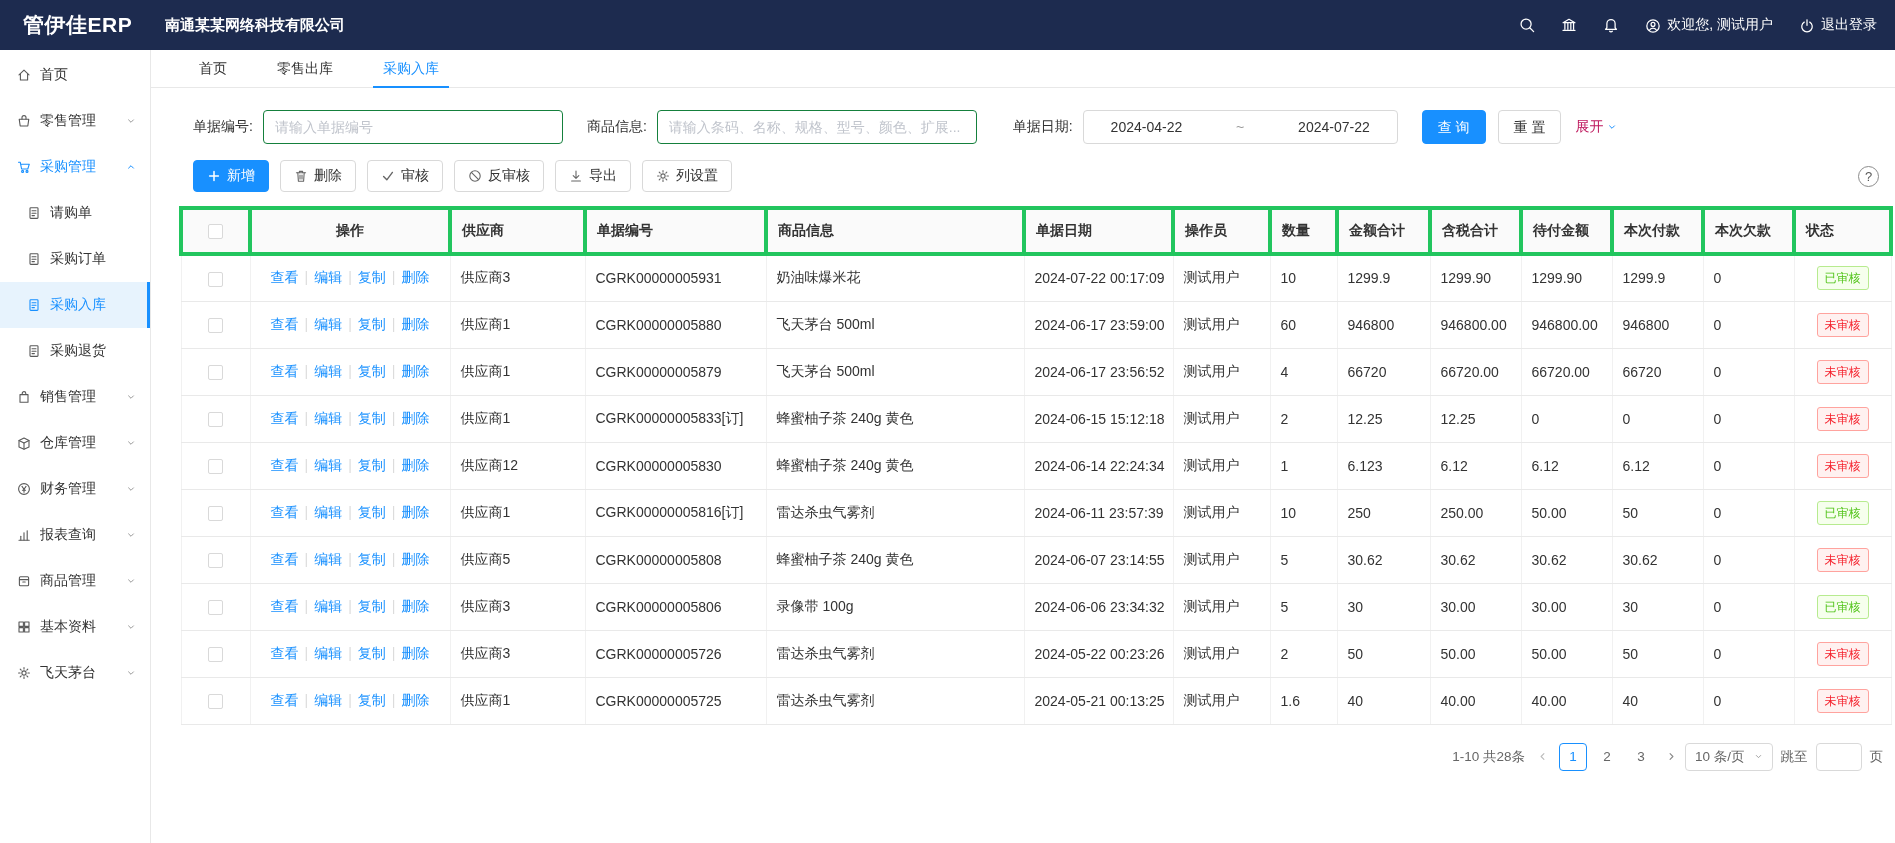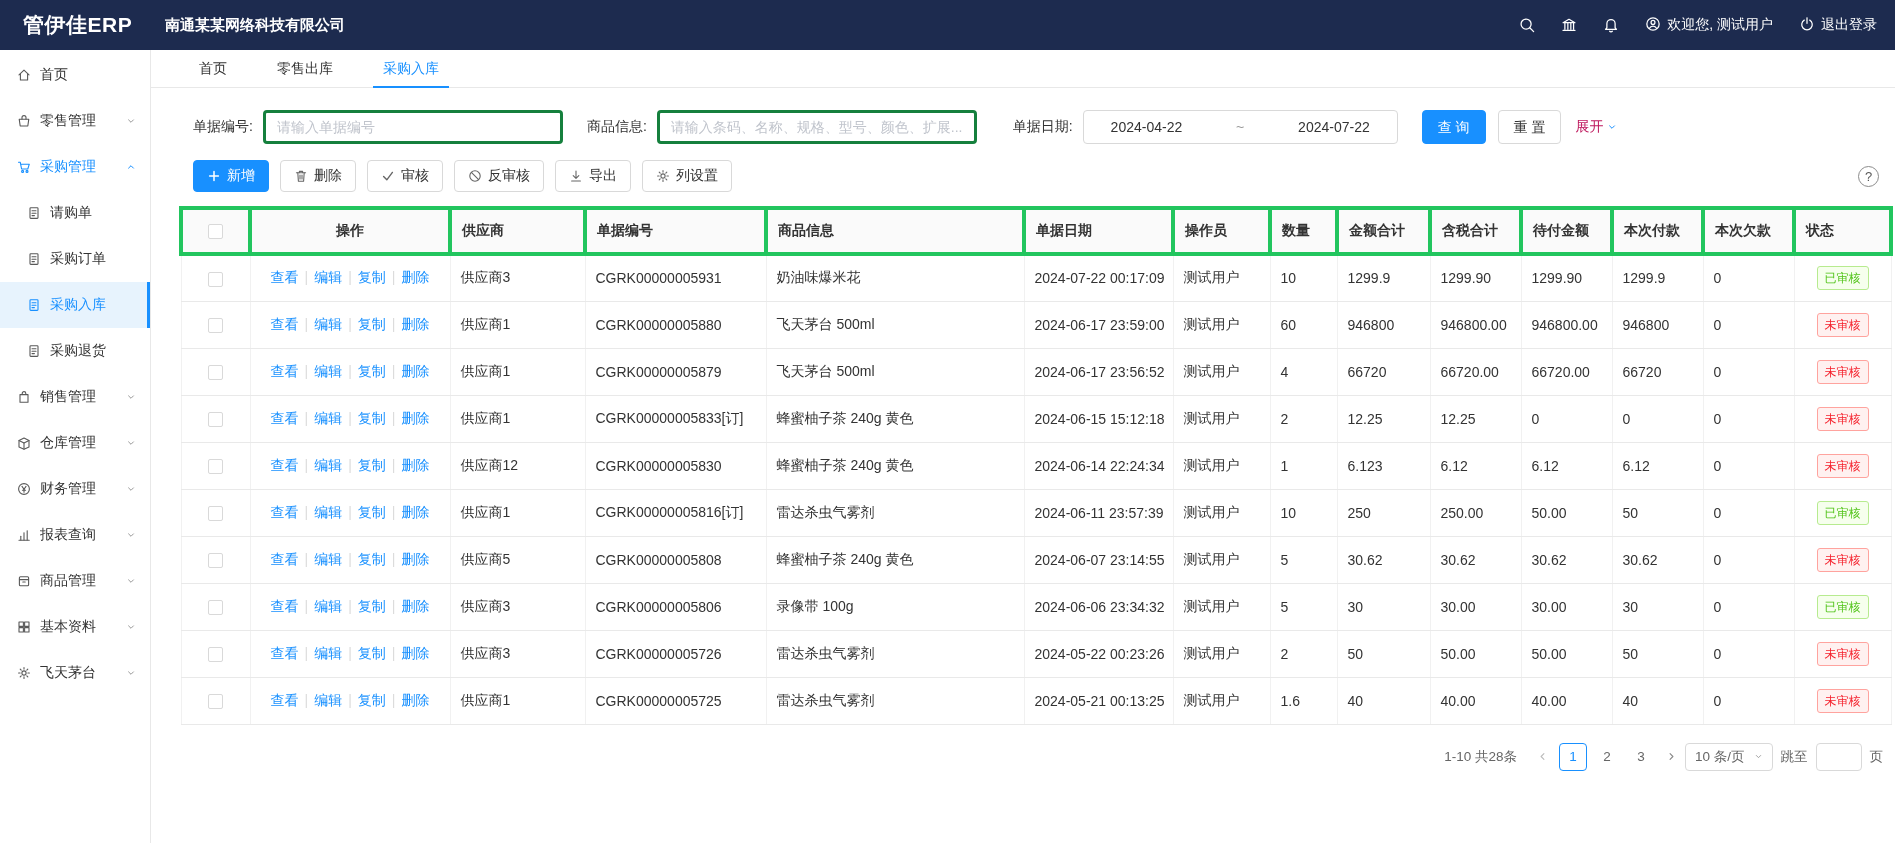--- a/index.html
+++ b/index.html
@@ -5,21 +5,21 @@
   *{box-sizing:border-box;margin:0;padding:0}
   html,body{width:1895px;height:843px}
   body{font-family:"Liberation Sans","DejaVu Sans",sans-serif;font-size:14px;color:#333;background:#fff;overflow:hidden}
   .app{display:flex;flex-direction:column;height:100%}
 
   
   .topbar{height:50px;background:#1d2b4f;color:#fff;display:flex;align-items:center;flex-shrink:0}
   .logo{width:151px;padding-left:23px;font-size:21px;font-weight:bold;letter-spacing:.5px;cursor:pointer;flex-shrink:0}
   .company{font-size:15px;font-weight:bold;margin-left:14px}
   .topbar-right{margin-left:auto;display:flex;align-items:center;gap:26px;padding-right:18px;font-size:14px}
-  .tb-item{display:inline-flex;align-items:flex-start;gap:6px;cursor:pointer;white-space:nowrap}
+  .tb-item{display:inline-flex;align-items:flex-end;gap:6px;cursor:pointer;white-space:nowrap}
   .icn{display:inline-flex;align-items:center;justify-content:center}
   .icn svg{width:14px;height:14px;display:block}
   .topbar .icn svg{width:16px;height:16px}
   .tb-icon{cursor:pointer}
 
   
   .body-row{display:flex;flex:1;min-height:0}
   .sidebar{width:151px;border-right:1px solid #e8e8e8;flex-shrink:0;padding-top:2px;background:#fff}
   .main{flex:1;display:flex;flex-direction:column;min-width:0}
 
@@ -40,21 +40,21 @@
   .tabbar{height:38px;border-bottom:1px solid #e8e8e8;display:flex;align-items:stretch;padding-left:26px;flex-shrink:0;background:#fff}
   .tab{padding:0 22px;display:flex;align-items:center;font-size:14px;color:#333;cursor:pointer;position:relative;margin-right:6px}
   .tab.active{color:#1890ff}
   .tab.active::after{content:"";position:absolute;left:12px;right:12px;bottom:-1px;height:2px;background:#1890ff}
 
   
   .content{flex:1;padding:0 6px 0 28px;overflow:hidden}
 
   .filters{display:flex;align-items:center;padding-top:22px;padding-left:14px;font-size:14px}
   .flabel{margin-right:10px;color:#333;white-space:nowrap}
-  .finput{height:34px;border:3px solid #15803d;border-radius:4px;padding:0 11px;font-size:14px;color:#333;outline:none;font-family:inherit;background:#fff}
+  .finput{height:34px;border:1px solid #15803d;border-radius:4px;padding:0 11px;font-size:14px;color:#333;outline:none;font-family:inherit;background:#fff}
   .finput::placeholder{color:#c0c4cc}
   .bill-no{width:300px;margin-right:24px}
   .goods{width:320px;margin-right:36px}
   .date-range{width:315px;height:34px;border:1px solid #d9d9d9;border-radius:4px;display:flex;align-items:center;justify-content:space-around;margin-right:24px;color:#333;cursor:pointer}
   .btn{height:34px;padding:8px 15px;border:1px solid #d9d9d9;background:#fff;border-radius:4px;font-size:14px;cursor:pointer;color:#333;font-family:inherit;white-space:nowrap}
   .btn.primary{background:#1890ff;border-color:#1890ff;color:#fff;margin-right:12px}
   .expand-link{color:#be185d;margin-left:14px;cursor:pointer;display:inline-flex;align-items:center;gap:4px;white-space:nowrap}
   .expand-link .icn{color:#1890ff}
   .expand-link .icn svg{width:10px;height:10px}
 
@@ -75,21 +75,21 @@
   td.status-cell{text-align:center}
   .cb{appearance:none;-webkit-appearance:none;width:15px;height:15px;border:1px solid #d9d9d9;border-radius:2px;background:#fff;cursor:pointer;vertical-align:middle}
   .op-link{color:#1890ff;cursor:pointer;text-decoration:none}
   .op-sep{color:#dcdcdc;margin:0 6px}
   .badge{display:inline-block;padding:2px 7px;font-size:12px;border-radius:3px;border:1px solid;line-height:1.5}
   .badge.ok{color:#52c41a;background:#f6ffed;border-color:#b7eb8f}
   .badge.no{color:#f5222d;background:#fff1f0;border-color:#ffa39e}
 
   
   .pagination{display:flex;align-items:center;justify-content:flex-end;margin-top:18px;padding-right:6px;color:#666;font-size:13.5px;gap:8px}
-  .pg-summary{margin-right:12px;color:#666}
+  .pg-summary{margin-right:4px;color:#666}
   .pg-arrow{color:#bbb;cursor:pointer;display:inline-flex}
   .pg-arrow svg{width:11px;height:11px}
   .pg-arrow.next{color:#888}
   .pg-pages{display:inline-flex;align-items:center}
   .pg-num{min-width:28px;height:28px;display:inline-flex;align-items:center;justify-content:center;cursor:pointer;color:#666;margin:0 3px}
   .pg-num.current{border:1px solid #1890ff;border-radius:4px;color:#1890ff}
   .pg-size{height:28px;border:1px solid #d9d9d9;border-radius:4px;display:inline-flex;align-items:center;gap:9px;padding:0 9px;cursor:pointer;color:#666;background:#fff}
   .pg-size .icn{color:#999}
   .pg-size .icn svg{width:9px;height:9px}
   .pg-jump{width:46px;height:28px;border:1px solid #d9d9d9;border-radius:4px;outline:none;padding:0 6px;font-family:inherit;font-size:13.5px}

